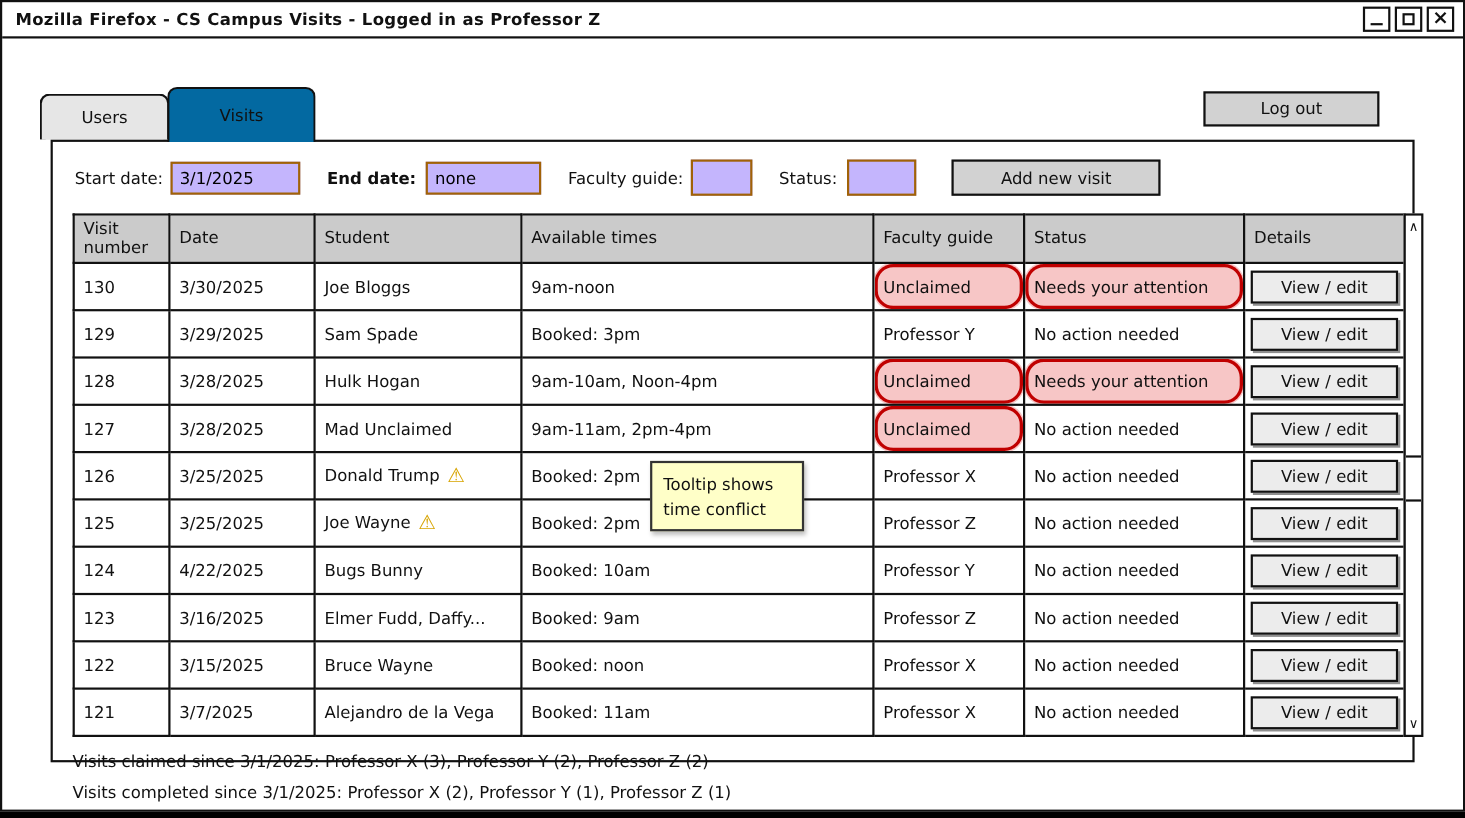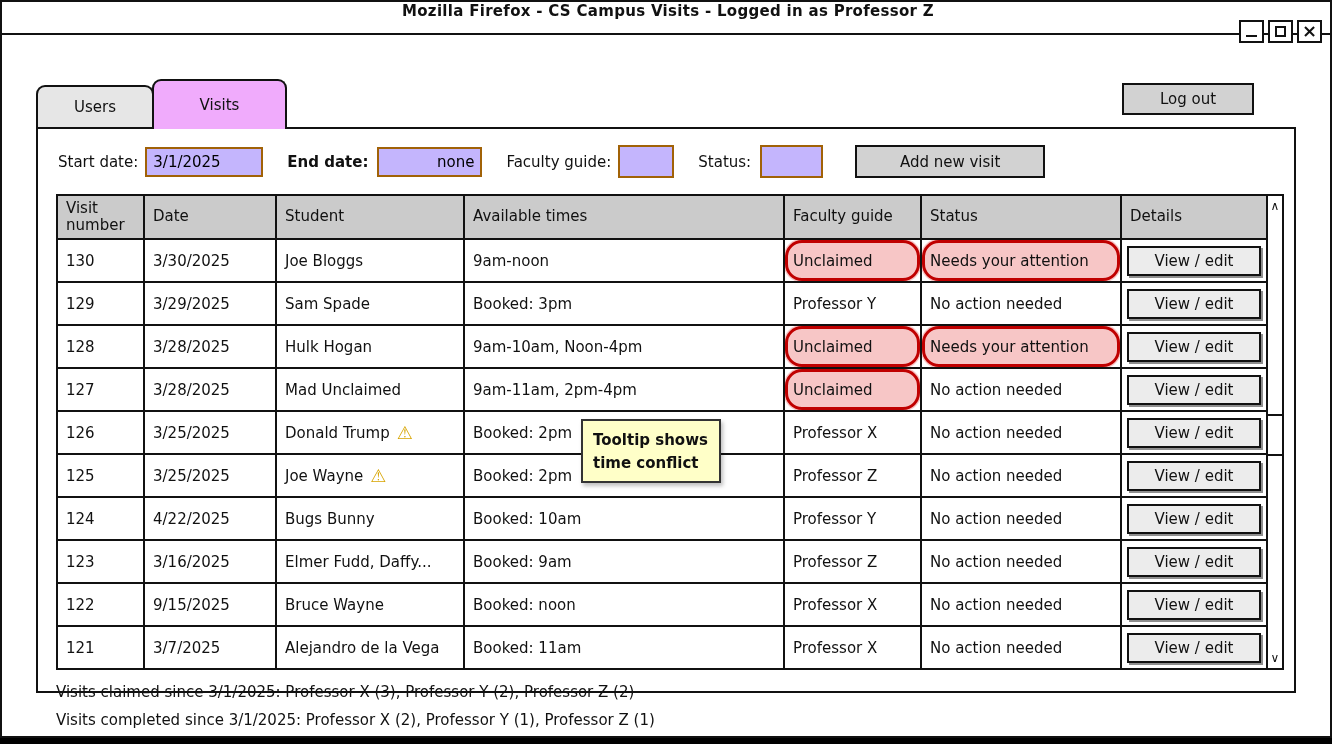--- a/index.html
+++ b/index.html
@@ -16,21 +16,20 @@
     width: 1332px; height: 738px;
     background: #fff;
     border: 2px solid #111;
   }
   
   .titlebar {
     height: 33px;
     border-bottom: 2px solid #111;
     display: flex; align-items: center;
     padding: 0 8px 0 12px;
-    flex-direction: column;
   }
   .title { font-weight: bold; letter-spacing: 0.3px; }
   .win-controls { margin-left: auto; display: flex; gap: 4px; }
   .win-btn {
     width: 25px; height: 23px;
     border: 2px solid #111; background: #fff;
     display: flex; align-items: center; justify-content: center;
     cursor: pointer;
   }
   .glyph-min { display: block; width: 11px; border-bottom: 2px solid #111; margin-top: 9px; }
@@ -42,46 +41,46 @@
     margin: 26px 36px 0 34px;
     position: relative;
   }
   .tab {
     border: 2px solid #111; border-bottom: none;
     border-radius: 9px 9px 0 0;
     display: flex; align-items: center; justify-content: center;
     cursor: pointer;
   }
   .tab-users { width: 118px; height: 42px; background: #e6e6e6; margin-right: -2px; margin-top: 24px; }
-  .tab-visits { width: 135px; height: 50px; background: #f0abfc; margin-bottom: -2px; position: relative; z-index: 3; align-items: center; }
+  .tab-visits { width: 135px; height: 50px; background: #0369a1; margin-bottom: -2px; position: relative; z-index: 3; align-items: center; }
   .btn {
     font-family: inherit; font-size: 15px; color: #111;
     border: 2px solid #111; background: #d2d2d2; cursor: pointer;
   }
-  .logout { margin-left: auto; margin-right: 40px; margin-bottom: 12px; width: 132px; height: 32px; }
+  .logout { margin-left: auto; margin-right: 40px; margin-bottom: 12px; width: 160px; height: 32px; }
   
   .panel {
-    margin: 0 34px;
+    margin: 0 44px;
     border: 2px solid #111;
     padding: 16px 18px 10px 18px;
     background: #fff;
     position: relative; z-index: 1;
     height: 566px;
   }
   
   .filters { display: flex; align-items: center; margin-bottom: 16px; }
   .lbl { margin-left: 24px; white-space: nowrap; }
   .lbl.first { margin-left: 2px; }
   .lbl.bold { font-weight: bold; }
   .inp {
     border: 2px solid #a16207; background: #c4b5fd;
     height: 30px; font: inherit; padding: 0 6px;
   }
   .inp-start { width: 118px; margin-left: 7px; }
-  .inp-end { width: 105px; margin-left: 9px; text-align: right; }
+  .inp-end { width: 105px; margin-left: 9px; }
   .inp-guide { width: 56px; height: 33px; margin-left: 7px; }
   .inp-status { width: 63px; height: 33px; margin-left: 9px; }
   .add-visit { width: 190px; height: 33px; margin-left: 32px; }
   
   .table-wrap { position: relative; width: 1228px; }
   table { border-collapse: collapse; width: 1210px; table-layout: fixed; }
   th, td {
     border: 2px solid #111;
     padding: 0 8px;
     text-align: left;
@@ -118,21 +117,20 @@
   
   .tooltip {
     position: absolute; left: 525px; top: 225px;
     width: 140px; height: 64px;
     background: #ffffc8;
     border: 2px solid #333;
     box-shadow: 2px 3px 4px rgba(0,0,0,0.25);
     padding: 8px 10px;
     line-height: 1.5;
     z-index: 5;
-    font-weight: bold;
   }
   
   .footer { margin-top: 8px; line-height: 28px; }
 </style>
 </head>
 <body>
 
 <div class="window">
 
   <div class="titlebar">
@@ -284,21 +282,21 @@
             <td>Elmer Fudd, Daffy...</td>
             <td>Booked: 9am</td>
             <td>Professor Z</td>
             <td>No action needed</td>
             <td class="c-details">
               <button class="btn view-edit">View / edit</button>
             </td>
           </tr>
           <tr>
             <td>122</td>
-            <td>9/15/2025</td>
+            <td>3/15/2025</td>
             <td>Bruce Wayne</td>
             <td>Booked: noon</td>
             <td>Professor X</td>
             <td>No action needed</td>
             <td class="c-details">
               <button class="btn view-edit">View / edit</button>
             </td>
           </tr>
           <tr>
             <td>121</td>

